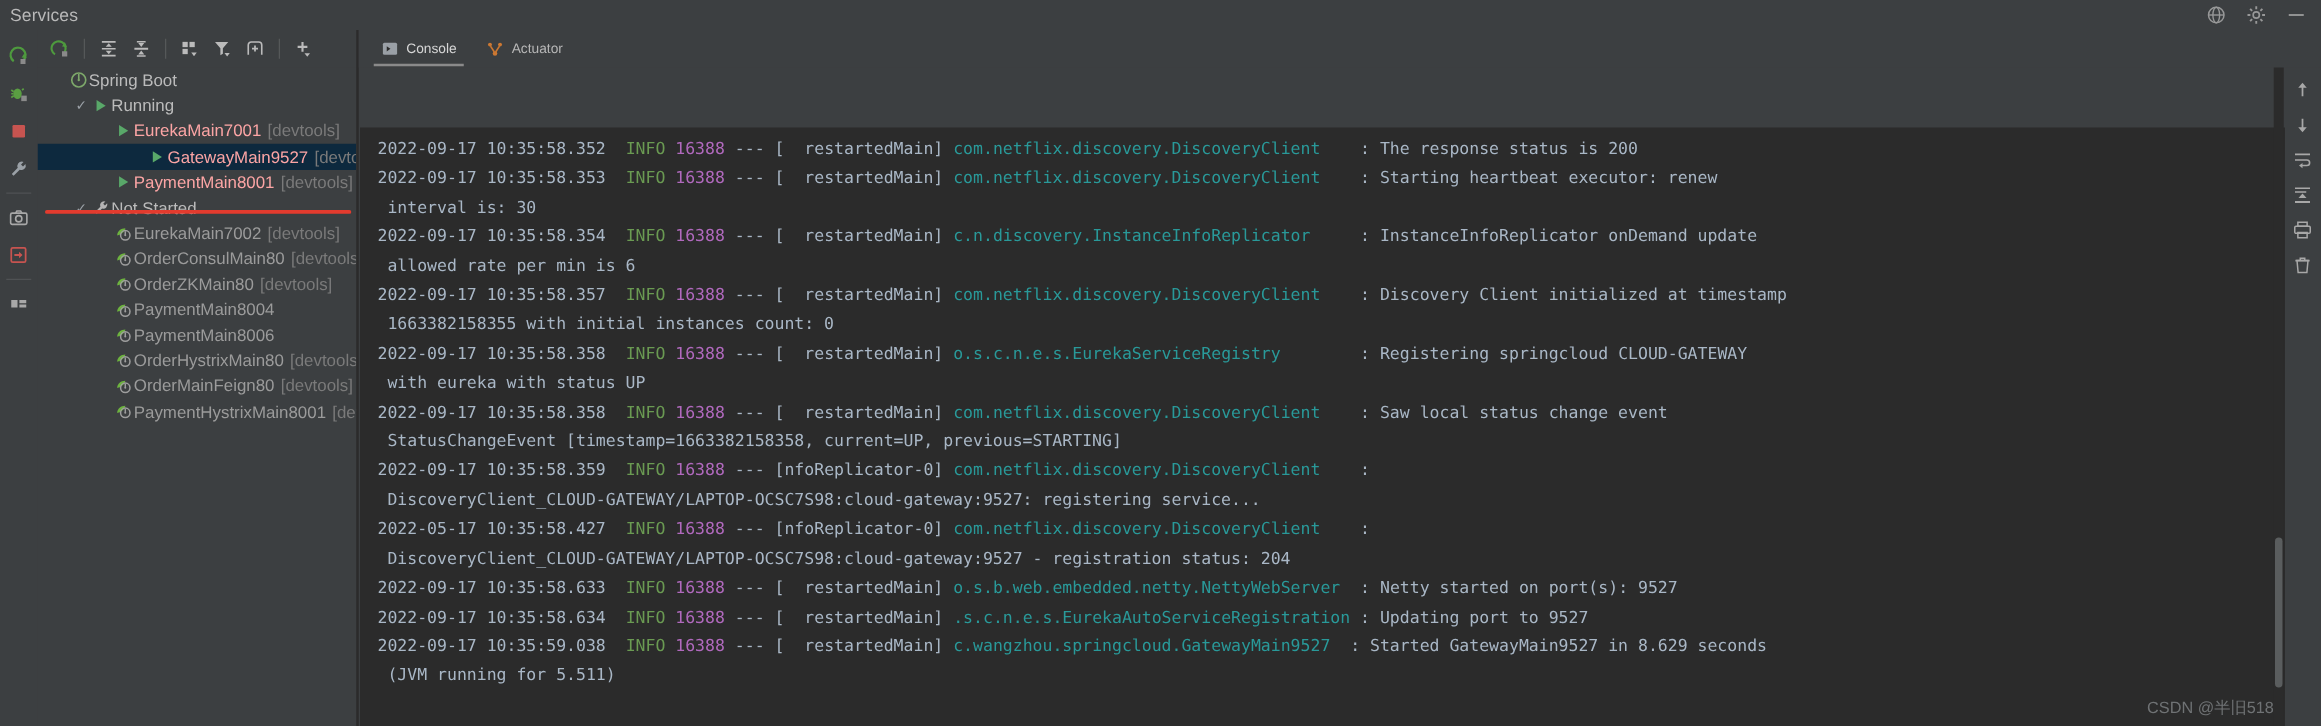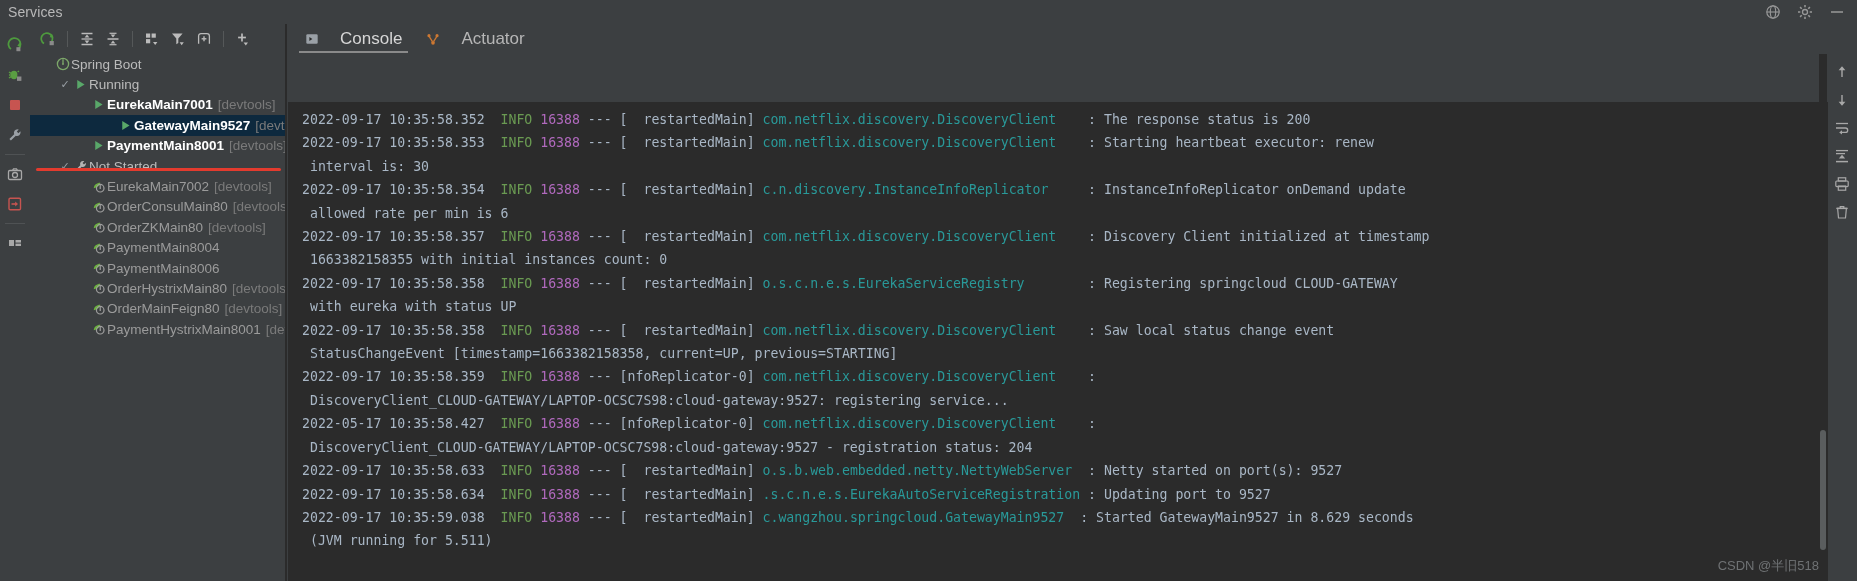--- a/index.html
+++ b/index.html
@@ -123,21 +123,21 @@
     flex: 0 0 17px;
     display: flex;
     align-items: center;
     justify-content: center;
   }
   .tree-row .tlabel { color: #bbbbbb; }
   .tree-row .tdev { color: #7a7a7a; margin-left: 5px; }
   .tree-row.selected {
     background: #0d293e;
   }
-  .tree-row.bold .tlabel { font-weight: bold; color: #ffffff; }
+  .tree-row.bold .tlabel { font-weight: normal; color: #fca5a5; }
   .tree-row.dim .tlabel { color: #9b9b9b; }
 
   
   #redline {
     position: absolute;
     left: 36px; top: 168px;
     width: 245px; height: 3px;
     background: #e33b2e;
     border-radius: 2px;
     z-index: 5;
@@ -159,23 +159,23 @@
     background: #3c3f41;
     display: flex;
     align-items: center;
     padding-left: 8px;
     gap: 4px;
   }
   .tab {
     height: 28px;
     display: flex;
     align-items: center;
-    gap: 21px;
+    gap: 6px;
     padding: 0 10px;
-    font-size: 17px;
+    font-size: 11px;
     color: #b6b6b6;
     position: relative;
   }
   .tab.active { color: #d6d6d6; }
   .tab.active::after {
     content: "";
     position: absolute;
     left: 4px; right: 4px; bottom: 0;
     height: 2px;
     background: #8a8a8a;

